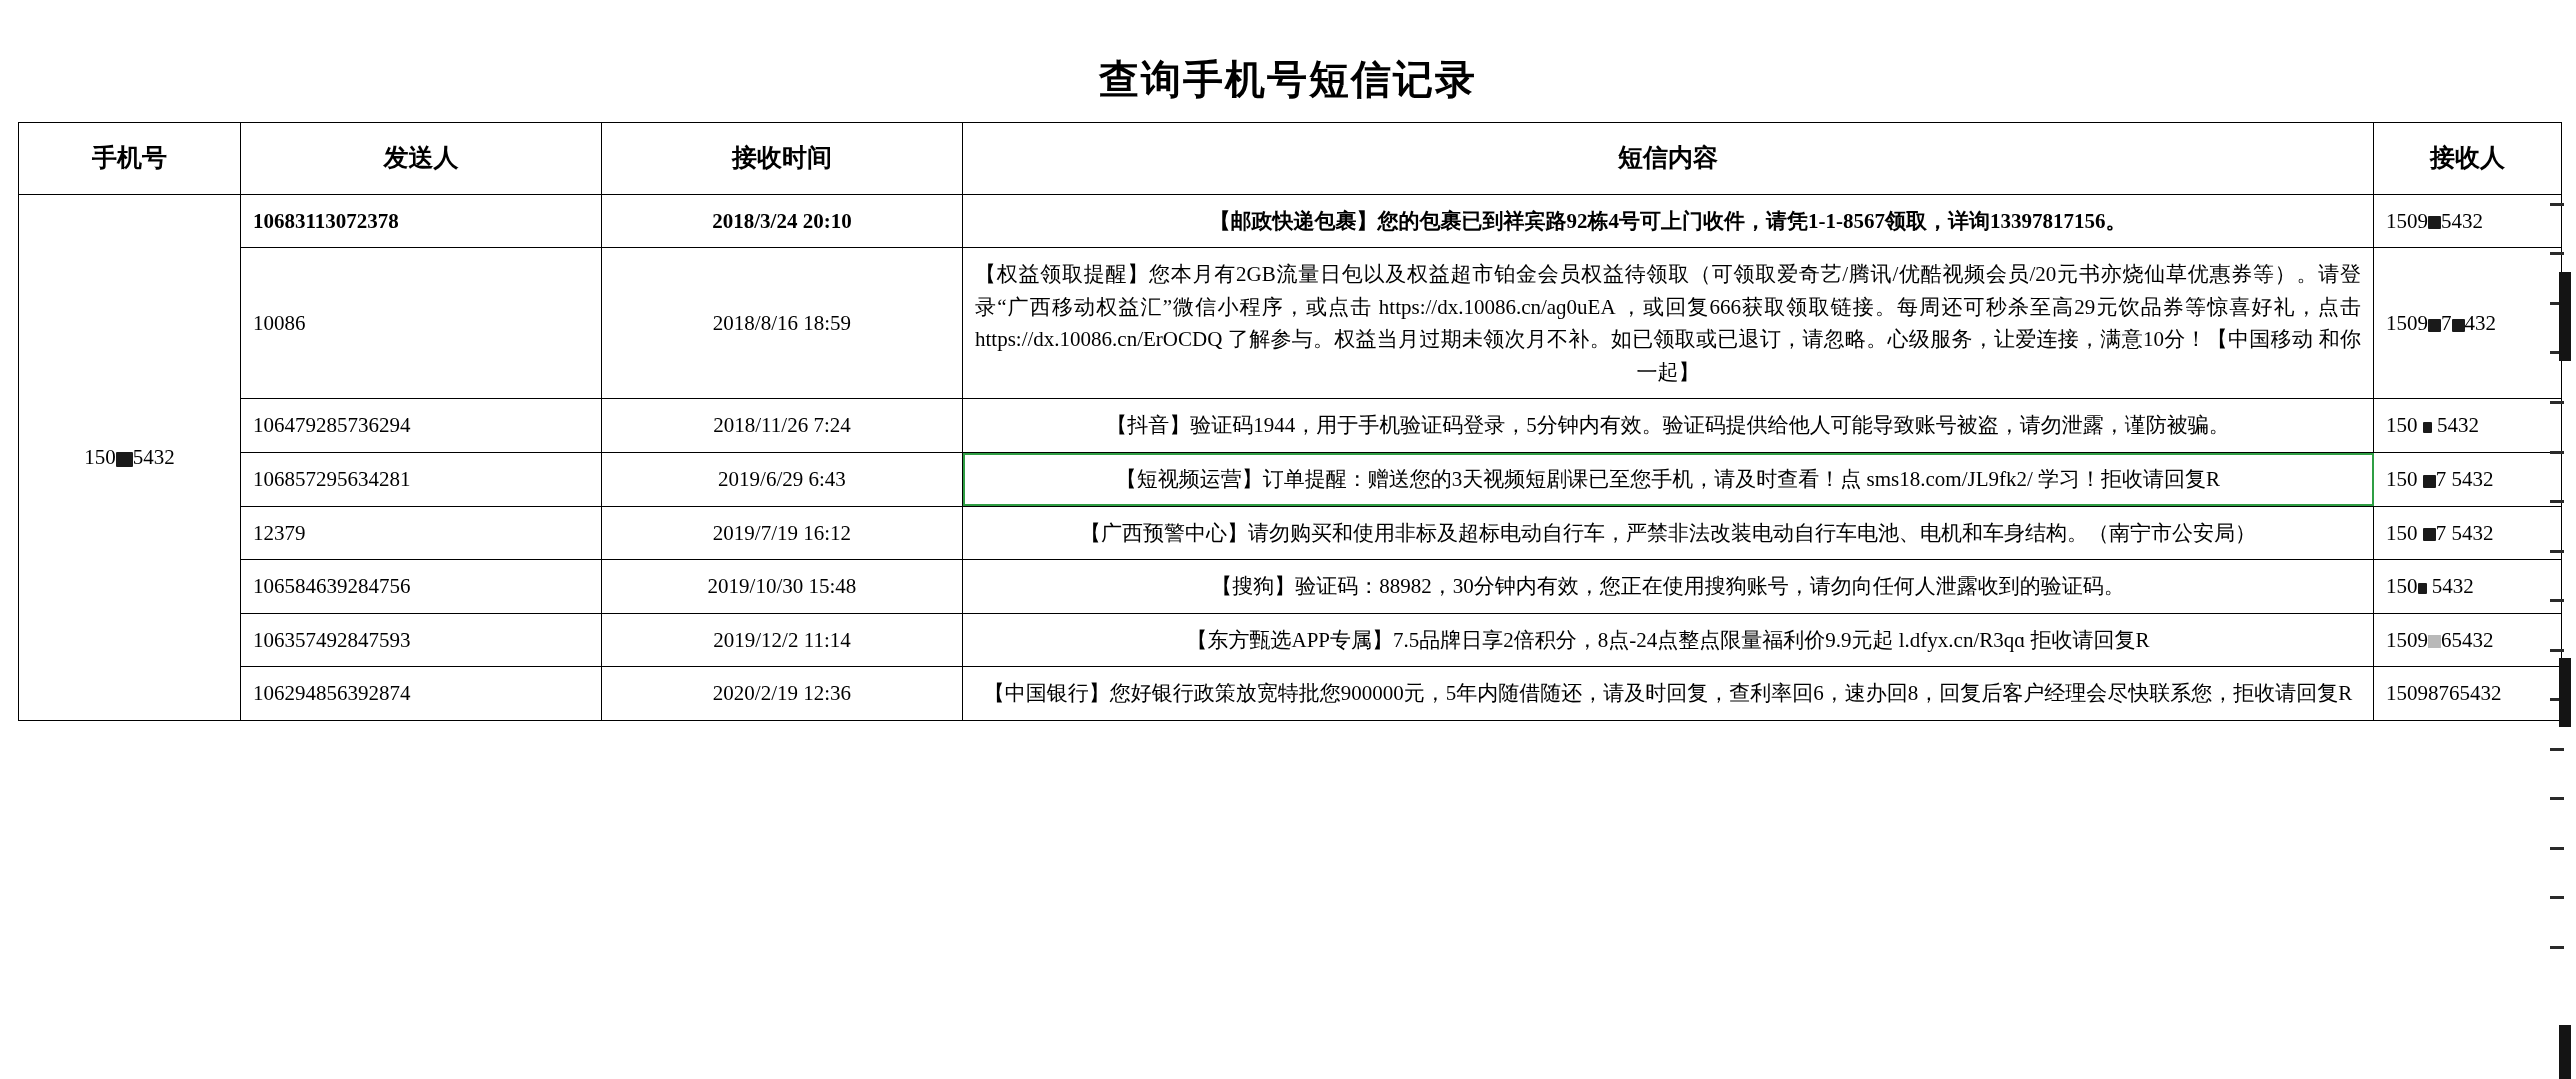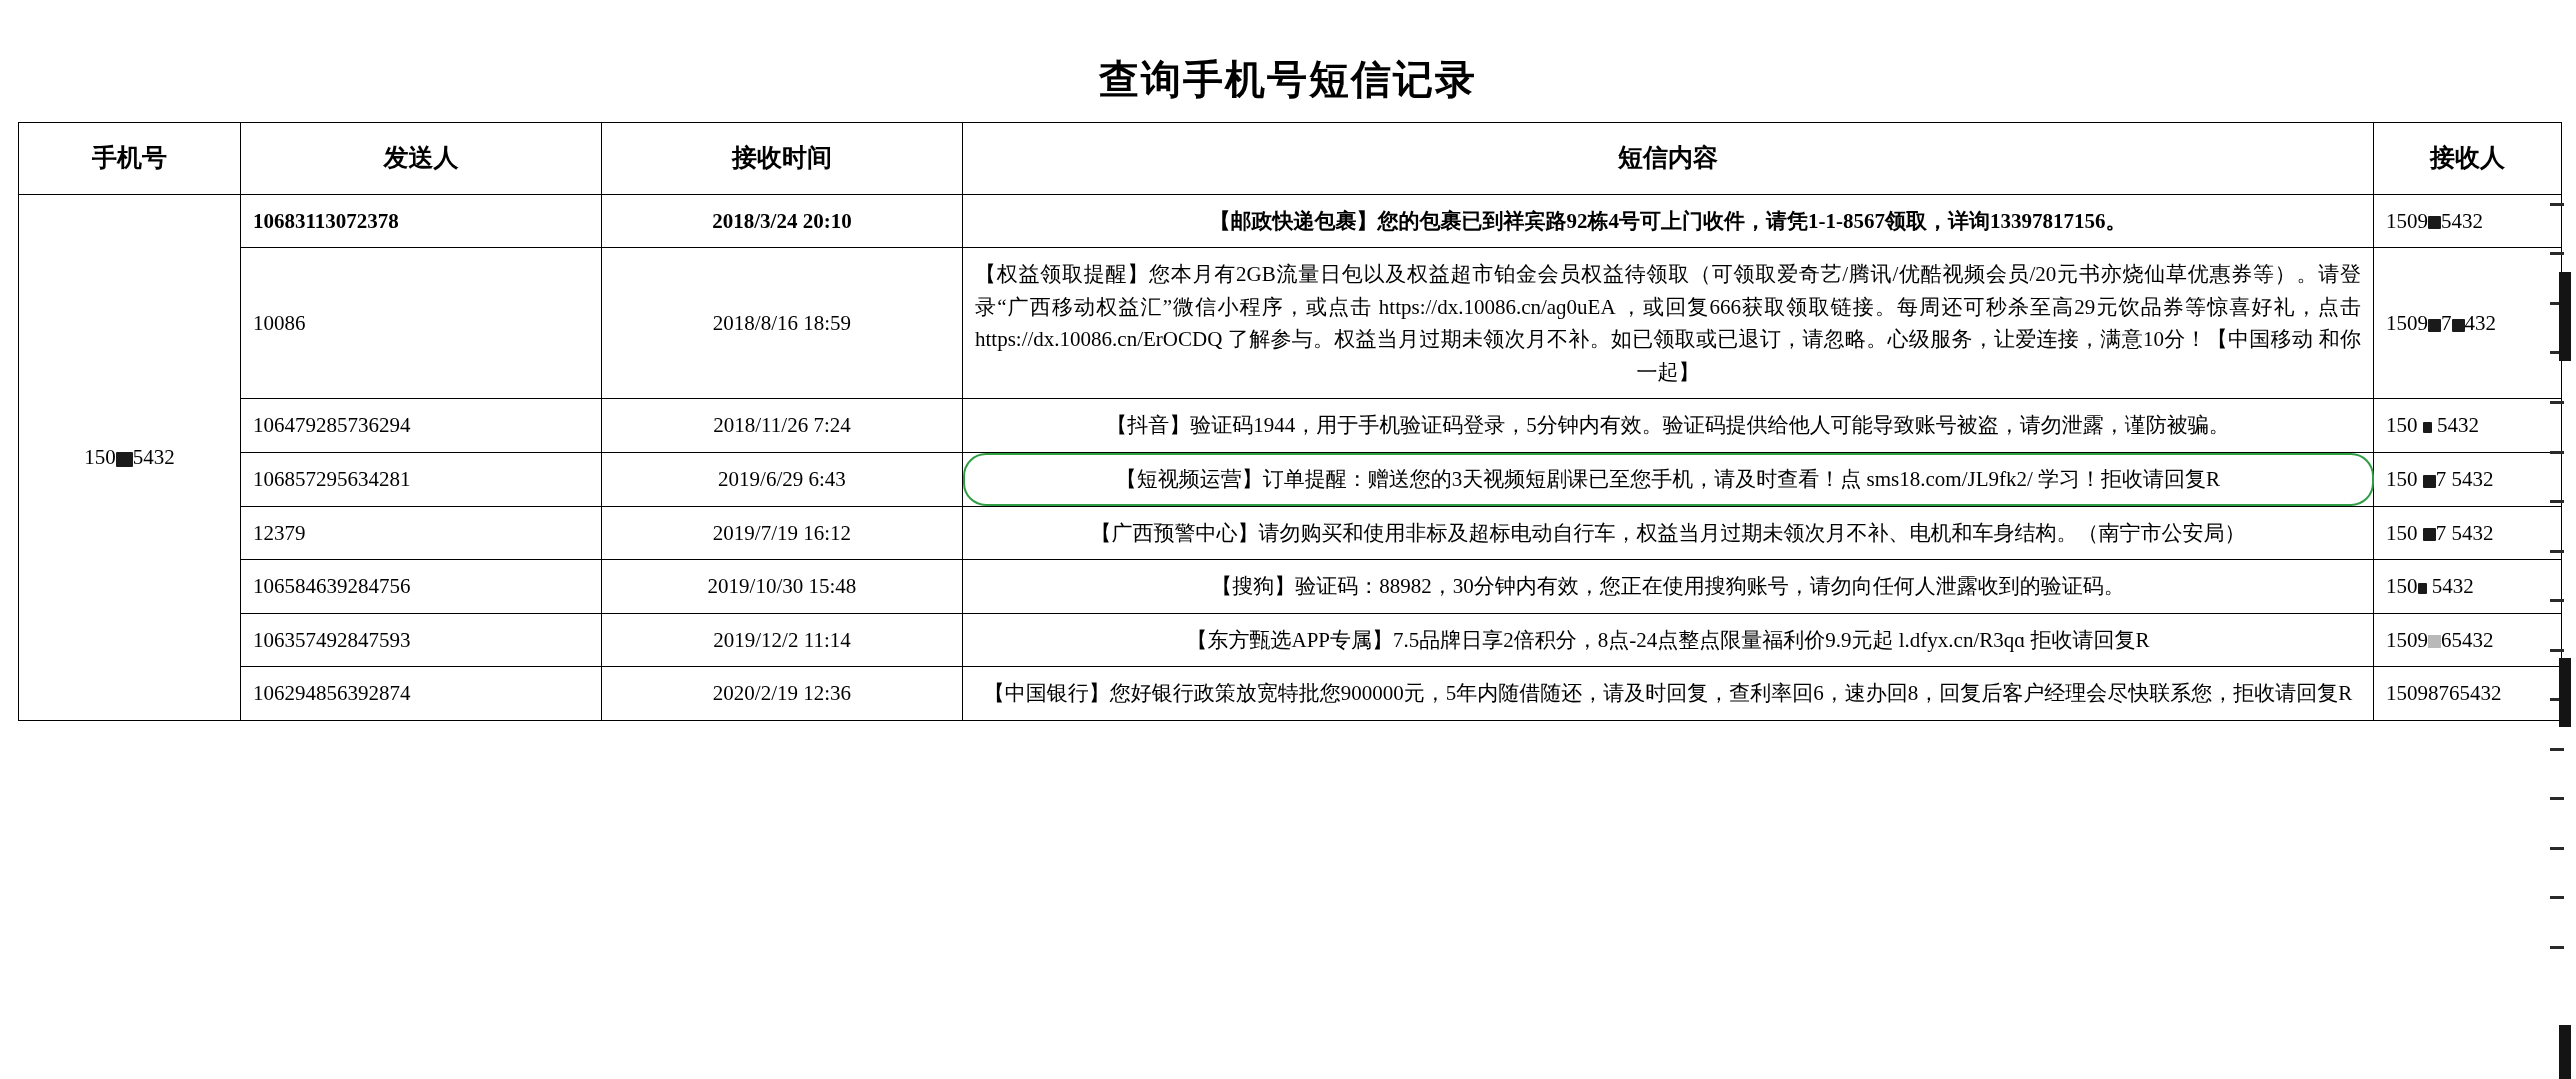--- a/index.html
+++ b/index.html
@@ -85,21 +85,20 @@
     position: relative;
   }
   tr.bold-row td.sender,
   tr.bold-row td.time,
   tr.bold-row td.content {
     font-weight: bold;
   }
   tr.highlight td.content {
     outline: 2px solid #2f9e44;
     outline-offset: -2px;
-    border-radius: 23px;
   }
   
   .redact {
     display: inline-block;
     background: #1a1a1a;
     vertical-align: middle;
     border-radius: 1px;
   }
   .redact.w1 { width: 17px; height: 15px; }
   .redact.w2 { width: 13px; height: 13px; }
@@ -203,21 +202,21 @@
         <td class="time">2019/6/29 6:43</td>
         <td class="content single">【短视频运营】订单提醒：赠送您的3天视频短剧课已至您手机，请及时查看！点 sms18.com/JL9fk2/ 学习！拒收请回复R</td>
         <td class="receiver">
           <span>150</span> <span class="redact w2"></span><span>7 5432</span>
         </td>
       </tr>
 
       <tr>
         <td class="sender">12379</td>
         <td class="time">2019/7/19 16:12</td>
-        <td class="content">【广西预警中心】请勿购买和使用非标及超标电动自行车，权益当月过期未领次月不补、电机和车身结构。（南宁市公安局）</td>
+        <td class="content">【广西预警中心】请勿购买和使用非标及超标电动自行车，严禁非法改装电动自行车电池、电机和车身结构。（南宁市公安局）</td>
         <td class="receiver">
           <span>150</span> <span class="redact w2"></span><span>7 5432</span>
         </td>
       </tr>
 
       <tr>
         <td class="sender">106584639284756</td>
         <td class="time">2019/10/30 15:48</td>
         <td class="content single">【搜狗】验证码：88982，30分钟内有效，您正在使用搜狗账号，请勿向任何人泄露收到的验证码。</td>
         <td class="receiver">

